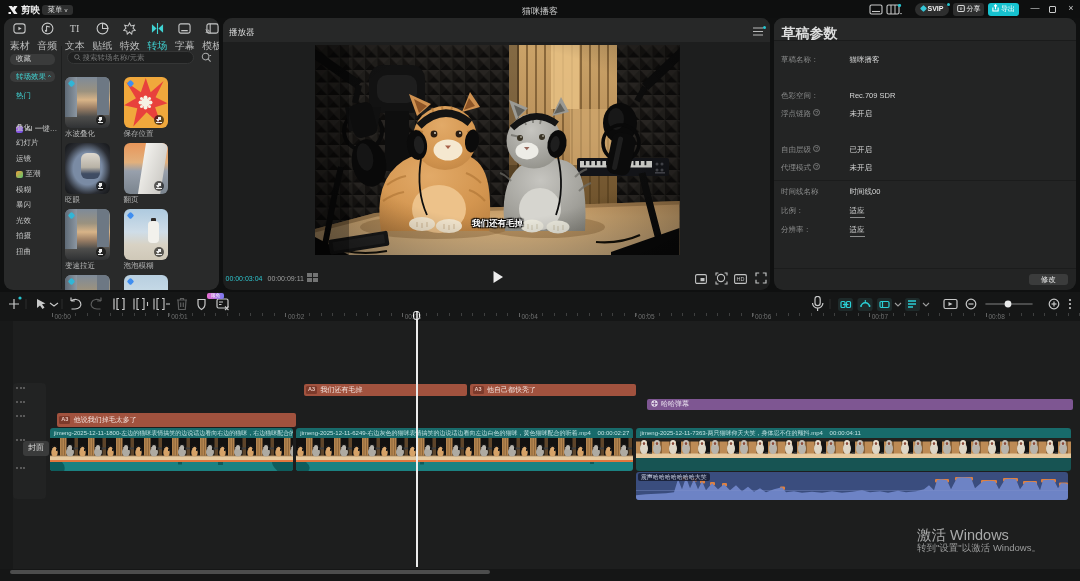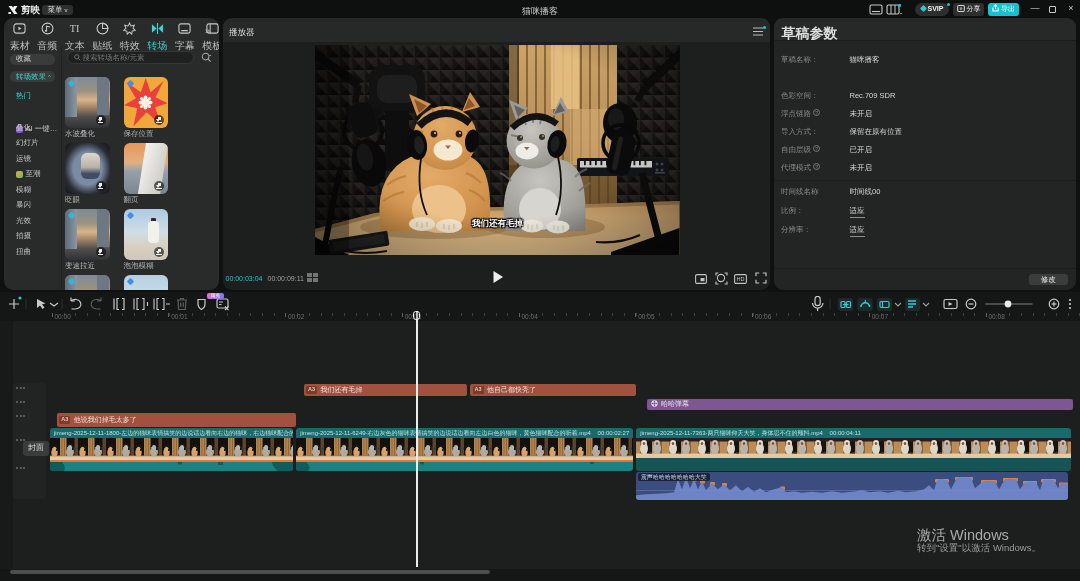--- a/index.html
+++ b/index.html
@@ -470,21 +470,20 @@
       </svg>
 </div>
 
 <div class="panel" id="rightpanel" style="left:773.5px;top:18px;width:302px;height:271.5px;background:#232424;overflow:hidden">
   <div class="abs" style="left:0;top:0;width:302px;height:21.5px;background:#272828"></div>
   <div class="abs" style="left:8px;top:7px;font-size:14px;color:#dcdddd;font-weight:bold">草稿参数</div>
   <div class="abs" style="left:0;top:21.5px;width:302px;height:1px;background:#1a1b1b"></div>
   <div class="prow" style="top:36.5px"><span class="pl">草稿名称：</span><span class="pv">猫咪播客</span></div>
   <div class="prow" style="top:72.5px"><span class="pl">色彩空间：</span><span class="pv">Rec.709 SDR</span></div>
   <div class="prow" style="top:90.5px"><span class="pl">浮点链路 <span class="qm">?</span></span><span class="pv">未开启</span></div>
-  <div class="prow" style="top:108.5px"><span class="pl">导入方式：</span><span class="pv">保留在原有位置</span></div>
   <div class="prow" style="top:126.5px"><span class="pl">自由层级 <span class="qm">?</span></span><span class="pv">已开启</span></div>
   <div class="prow" style="top:144.5px"><span class="pl">代理模式 <span class="qm">?</span></span><span class="pv">未开启</span></div>
   <div class="abs" style="left:0px;top:162px;width:302px;height:1px;background:#1b1c1c"></div>
   <div class="prow" style="top:169px"><span class="pl">时间线名称</span><span class="pv">时间线00</span></div>
   <div class="prow" style="top:188px"><span class="pl">比例：</span><span class="pv" style="border-bottom:1px solid #8b8c8c;padding-bottom:1px">适应</span></div>
   <div class="prow" style="top:206.5px"><span class="pl">分辨率：</span><span class="pv" style="border-bottom:1px solid #8b8c8c;padding-bottom:1px">适应</span></div>
   <div class="abs" style="left:0px;top:250px;width:302px;height:1px;background:#1b1c1c"></div>
   <div class="abs" style="left:255.5px;top:255.5px;width:38.5px;height:11px;background:#3b3c3c;border-radius:3px;color:#e6e7e7;font-size:7.5px;text-align:center;line-height:11px">修改</div>
 </div>
 

